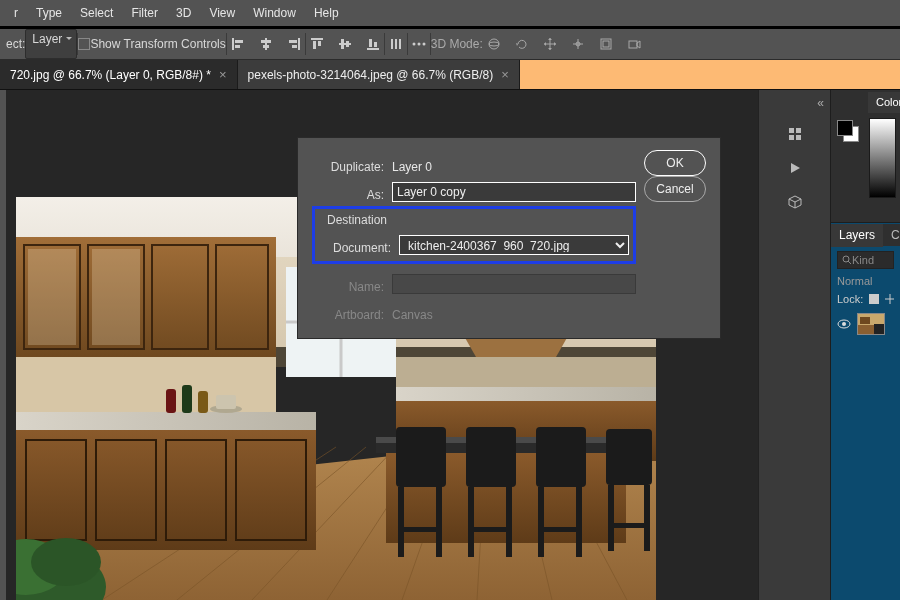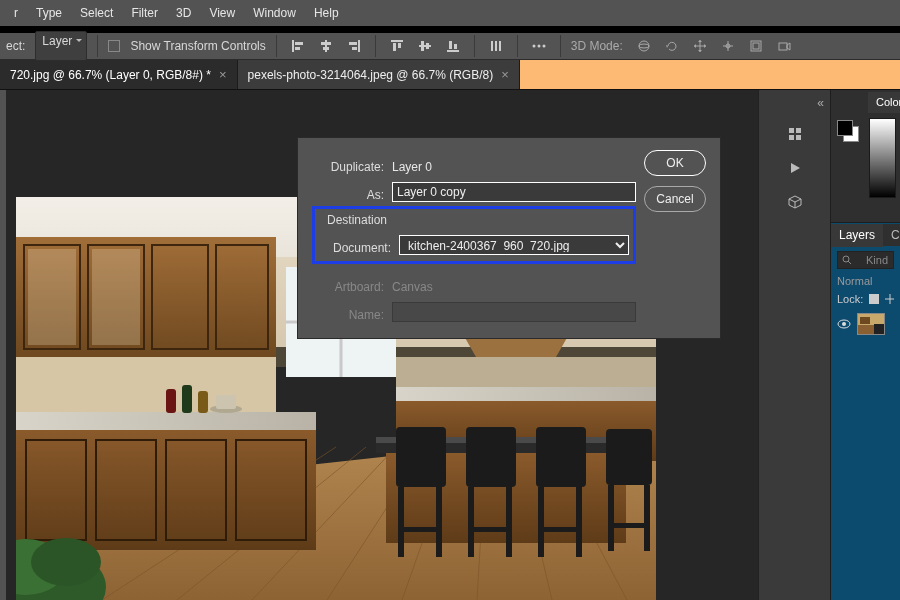--- a/index.html
+++ b/index.html
@@ -1,19 +1,19 @@
 <!DOCTYPE html>
 <html><head>
 <meta charset="utf-8">
 <style>
   * { box-sizing: border-box; margin: 0; padding: 0; font-family: "Segoe UI", Tahoma, sans-serif; }
   body { width: 900px; height: 600px; background: #535353; overflow: hidden; color: #d8d8d8; font-size: 12px; position: relative; }
   .menubar { background: #535353; height: 26px; display: flex; align-items: center; padding: 0 6px; gap: 2px; color: #e6e6e6; }
   .menubar span { padding: 4px 8px; cursor: default; }
-  .options-bar { background: #535353; height: 34px; border-top: 7px solid #000000; border-bottom: 1px solid #2b2b2b; display: flex; align-items: center; padding: 0 6px; gap: 10px; }
+  .options-bar { background: #535353; height: 34px; border-top: 3px solid #000000; border-bottom: 1px solid #2b2b2b; display: flex; align-items: center; padding: 0 6px; }
   .options-bar .group { display: flex; align-items: center; gap: 6px; }
   .options-bar .sep { width: 1px; height: 22px; background: #3a3a3a; }
   .layer-dd { background: #3f3f3f; border: 1px solid #2d2d2d; padding: 2px 14px 12px 6px; border-radius: 2px; position: relative; }
   .layer-dd::after { content: ""; position: absolute; right: 4px; top: 7px; border: 3px solid transparent; border-top-color: #bbb; }
   .chk { width: 12px; height: 12px; border: 1px solid #888; display: inline-block; }
   .icon-btn { width: 22px; height: 22px; display: flex; align-items: center; justify-content: center; color: #ccc; }
   .tabs-row { background: #fdba74; height: 30px; display: flex; align-items: stretch; border-bottom: 1px solid #111; }
   .doc-tab { display: flex; align-items: center; padding: 0 10px; gap: 8px; font-size: 12px; color: #eee; border-right: 1px solid #1b1b1b; background: #3c3c3c; }
   .doc-tab.active { background: #2b2b2b; color: #fff; }
   .close-x { color: #999; font-size: 13px; }
@@ -27,33 +27,33 @@
   .panel-col { width: 70px; background: #2f2f2f; display:flex; flex-direction:column; border-left:1px solid #1d1d1d; }
   .panel-head { display:flex; height:24px; align-items:center; font-size:11px;margin-left:37px; }
   .ptab { padding: 4px 8px; background:#2f2f2f; color:#bbb; }
   .ptab.active { background:#383838; color:#fff; border-bottom:1px solid #383838; }
   .color-swatch { width:22px; height:22px; position:relative; margin:6px; }
   .color-swatch .back { position:absolute; right:0; bottom:0; width:16px; height:16px; background:#fff; border:1px solid #888; }
   .color-swatch .front { position:absolute; left:0; top:0; width:16px; height:16px; background:#000; border:1px solid #888; }
   .gradient { height:80px; margin:4px; background: linear-gradient(to bottom, #fff, #000); border:1px solid #1a1a1a;}
   .layers-panel { background:#0c4a6e; border-top:1px solid #1d1d1d; flex:1; display:flex; flex-direction:column; margin-top:20px;}
   .layers-head { display:flex; height:24px; align-items:center; }
-  .lsearch { margin:4px 6px; background:#2b2b2b; border:1px solid #222; height:18px; display:flex; align-items:center; padding:0 4px; color:#888; font-size:11px; gap:14px;}
+  .lsearch { margin:4px 6px; background:#2b2b2b; border:1px solid #222; height:18px; display:flex; align-items:center; padding:0 4px; color:#888; font-size:11px; gap:0;}
   .lnormal { margin:2px 6px; color:#999; font-size:11px; }
   .llock { margin:4px 6px; color:#ccc; font-size:11px; display:flex; align-items:center; gap:6px;}
   .layer-row { display:flex; align-items:center; gap:6px; padding:4px 6px; }
   .eye { color:#ddd; }
   .thumb { width:28px; height:22px; border:1px solid #888; overflow:hidden;}
   
   .dialog { position: absolute; left: 297px; top: 137px; width: 424px; background: #535353; border: 1px solid #2a2a2a; }
   .dialog-titlebar { background: #fff; color: #222; height: 30px; display: flex; align-items: center; justify-content: space-between; padding: 0 10px; font-size: 13px; }
   .dialog-close { font-size: 16px; color: #333; cursor: pointer; }
   .dialog-body { padding: 10px 14px 14px 14px; display:flex; }
   .form-col { flex:1; }
-  .btn-col { width: 70px; display:flex; flex-direction:column; gap:10px; padding-top:2px; padding-left:8px;}
+  .btn-col { width: 70px; display:flex; flex-direction:column; padding-top:2px; padding-left:8px;}
   .dlg-btn { background:#535353; border:1px solid #aaa; border-radius:14px; color:#eee; height:26px; display:flex; align-items:center; justify-content:center; font-size:12px;}
   .dlg-btn.primary { border:1px solid #fff; }
   .form-row { display:flex; align-items:flex-end; height:26px; margin-bottom:2px; }
   .form-row label { width: 80px; text-align:right; padding-right:8px; color:#ddd; }
   .form-row .val { flex:1; color:#e8e8e8; }
   .form-row input, .form-row select { flex:1; background:#3a3a3a; border:1px solid #ffffff; color:#eee; height:20px; padding:2px 4px; font-size:12px; }
   .form-row.disabled label, .form-row.disabled .val, .form-row.disabled input { color:#888; }
   .form-row.disabled input { background:#484848; border-color:#3a3a3a; }
   .dest-group { border: 3px solid #1d3de6; padding: 4px 4px; margin: 4px 0; }
   .dest-group .heading { color:#ddd; padding-left:8px; padding-bottom:2px; }
@@ -420,26 +420,26 @@
       <div class="dest-group">
         <div class="heading">Destination</div>
         <div class="form-row">
           <label>Document:</label>
           <select>
             <option>kitchen-2400367_960_720.jpg</option>
           </select>
         </div>
       </div>
       <div class="form-row disabled">
+        <label>Name:</label>
+        <input type="text" disabled="" value="" style="">
+      </div>
+      <div class="form-row disabled">
         <label>Artboard:</label>
         <span class="val">Canvas</span>
-      </div>
-      <div class="form-row disabled">
-        <label>Name:</label>
-        <input type="text" disabled="" value="" style="">
       </div>
     </div>
     <div class="btn-col">
       <div class="dlg-btn primary">OK</div>
       <div class="dlg-btn">Cancel</div>
     </div>
   </div>
 </div>
 
 </body></html>

